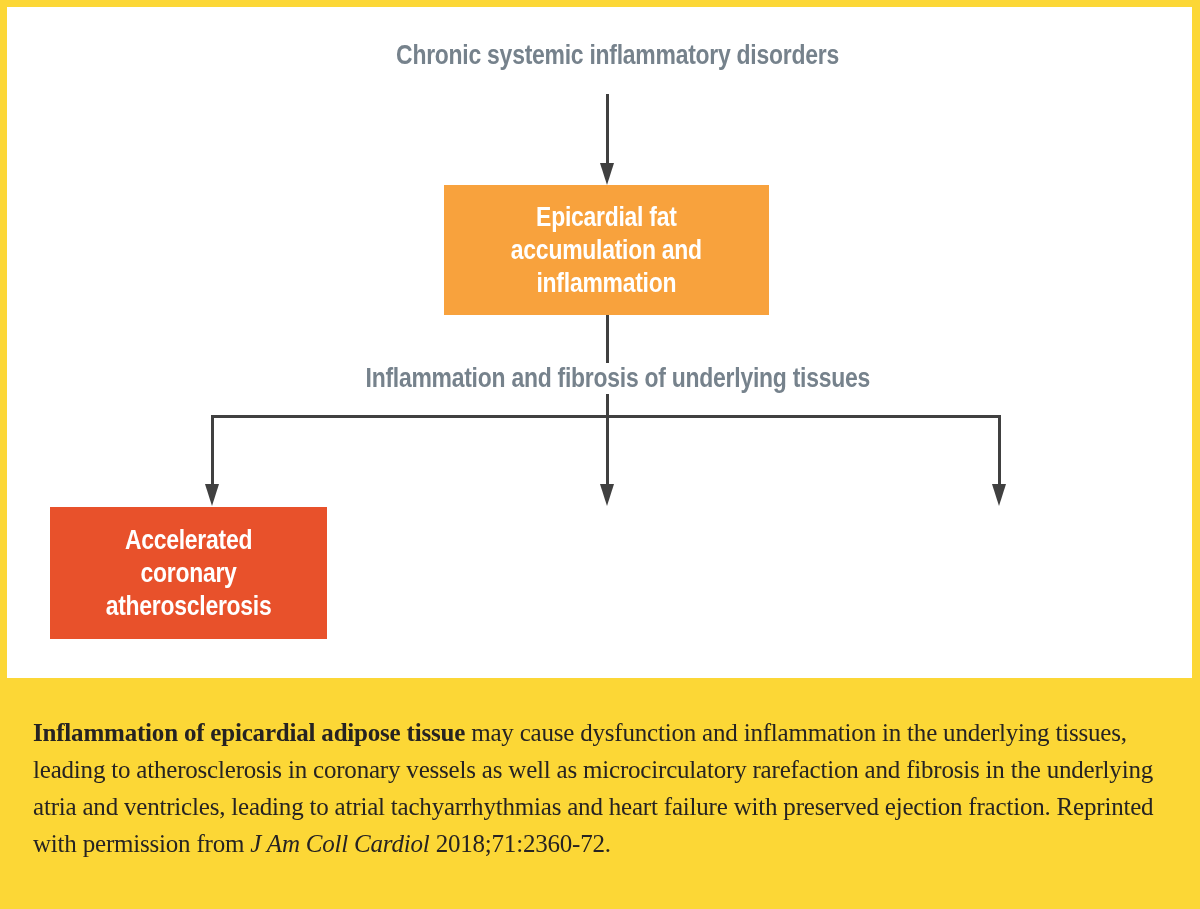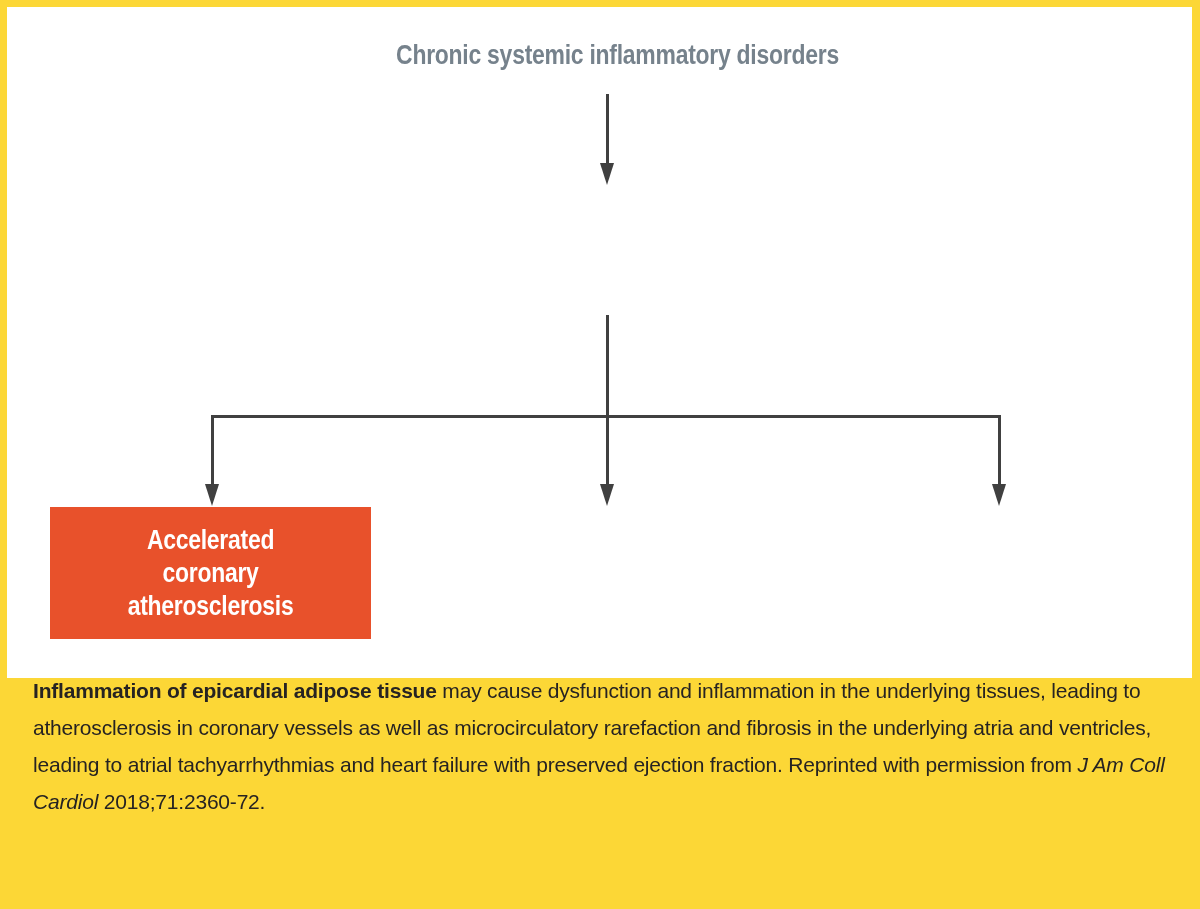--- a/index.html
+++ b/index.html
@@ -82,54 +82,63 @@
     z-index: 2;
   }
   .flow-box .cond {
     display: inline-block;
     transform: scaleX(0.85);
     transform-origin: 50% 50%;
     white-space: pre-line;
     letter-spacing: -0.3px;
   }
   .box-orange { background: var(--accent-orange); left: 437px; top: 178px; width: 325px; height: 130px; }
-  .box-red { background: var(--accent-red); top: 500px; width: 321px; height: 132px; }
+  .box-red { background: var(--accent-red); top: 500px; width: 277px; height: 132px; }
   .box-red.pos-0 { left: 43px; }
   .box-red.pos-1 { left: 437px; }
   .box-red.pos-2 { left: 832px; }
 
   
   .caption {
     position: absolute;
-    left: 33px; top: 672px;
+    left: 33px; top: 714px;
     width: 1148px;
     color: var(--caption-text);
-    font-size: 21px;
+    font-size: 25px;
     line-height: 37px;
     letter-spacing: -0.2px;
+    font-family: Liberation Serif, serif;
   }
   .caption .b { font-weight: bold; }
   .caption .i { font-style: italic; }
 </style>
 </head>
 <body>
 
 <div class="canvas">
   <div class="panel">
 
     <div class="flow-label top-label">
       <span class="cond">Chronic systemic inflammatory disorders</span>
     </div>
 
     <div class="shaft" style="left:599px; top:87px; height:70px;"></div>
     <div class="arrowhead" style="left:593px; top:156px;"></div>
 
+    <div class="flow-box box-orange">
+      <span class="cond">Epicardial fat
+accumulation and
+inflammation</span>
+    </div>
 
     <div class="shaft" style="left:599px; top:308px; height:102px;"></div>
 
+    <div class="flow-label mid-label">
+      <span class="cond">Inflammation and fibrosis of underlying tissues</span>
+    </div>
 
     <div class="hline" style="left:204px; top:408px; width:790px;"></div>
 
     <div class="shaft" style="left:204px; top:408px; height:70px;"></div>
     <div class="arrowhead" style="left:198px; top:477px;"></div>
 
     <div class="shaft" style="left:599px; top:408px; height:70px;"></div>
     <div class="arrowhead" style="left:593px; top:477px;"></div>
 
     <div class="shaft" style="left:991px; top:408px; height:70px;"></div>

